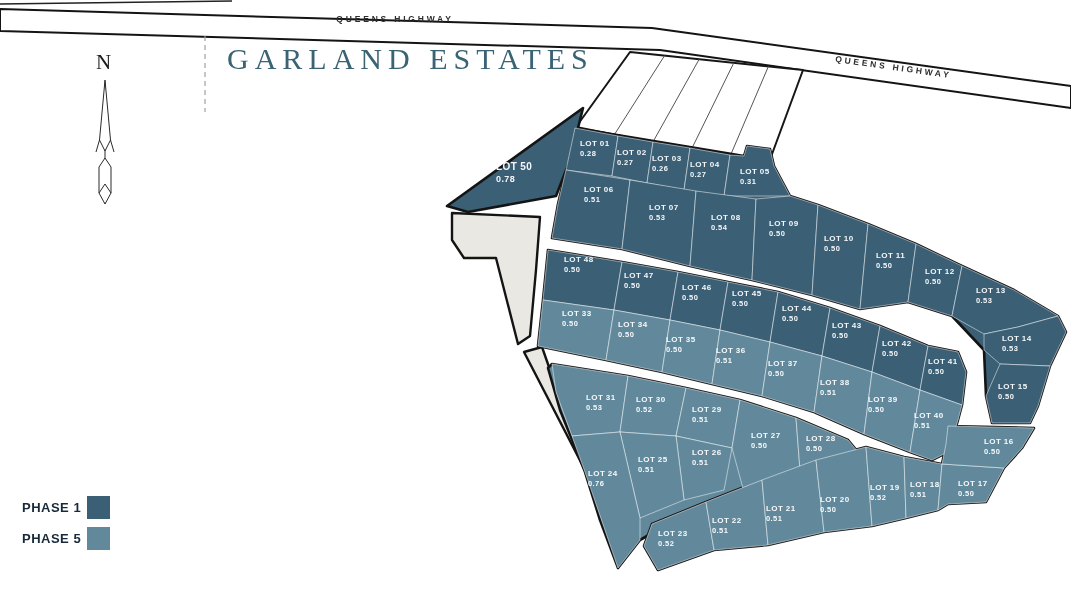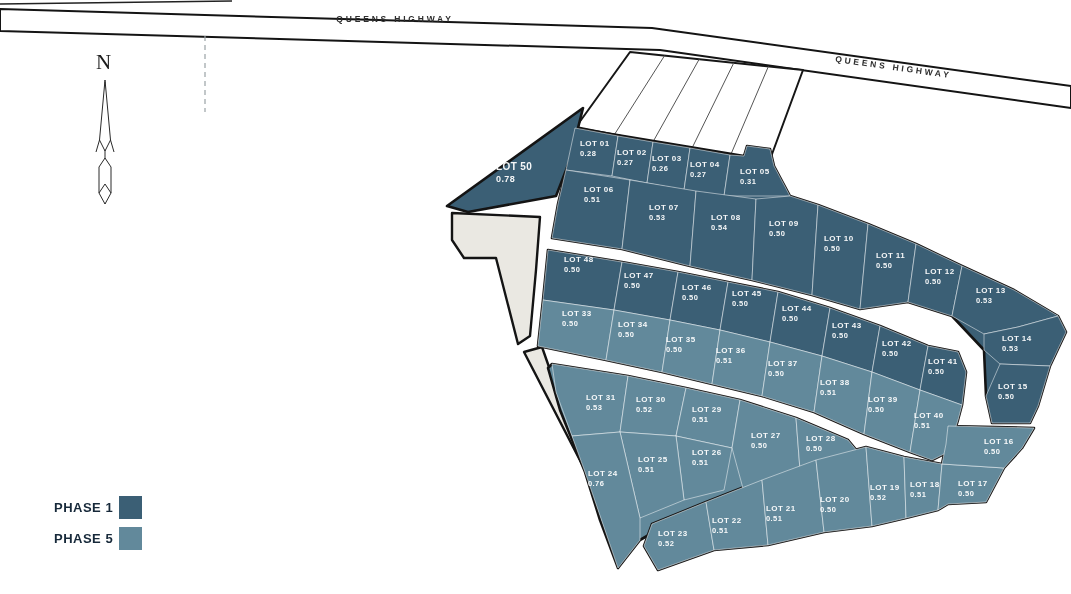--- a/index.html
+++ b/index.html
@@ -5,21 +5,21 @@
   html,body{margin:0;padding:0;background:#ffffff;}
   #stage{position:relative;width:1071px;height:594px;background:#ffffff;overflow:hidden;
          font-family:"Liberation Sans", sans-serif;}
   #map-svg{position:absolute;left:0;top:0;}
   #title{position:absolute;left:227px;top:42px;width:340px;
          font-family:"Liberation Serif", serif;font-size:30px;letter-spacing:6px;
          color:#3A6374;font-weight:500;white-space:nowrap;}
   #north-letter{position:absolute;left:96px;top:50px;font-family:"Liberation Serif", serif;
          font-size:21px;color:#1c1c1c;}
   #legend{position:absolute;left:22px;top:495px;}
-  .legend-row{display:flex;align-items:center;height:24px;margin-bottom:7px;margin-left:32px;}
+  .legend-row{display:flex;align-items:center;height:24px;margin-bottom:7px;}
   .legend-label{width:64px;font-size:13px;font-weight:700;color:#17293A;letter-spacing:.5px;}
   .legend-swatch{width:23px;height:23px;margin-left:1px;}
 </style>
 </head>
 <body>
 
 <div id="stage">
   <svg id="map-svg" width="1071" height="594" viewBox="0 0 1071 594">
       <line x1="0" y1="4" x2="232" y2="1" stroke="#222" stroke-width="1.4"></line>
       <polygon points="0,9 652,28 1071,86 1071,108 660,50 0,31" fill="#FFFFFF" stroke="#141414" stroke-width="2" stroke-linejoin="round"></polygon>
@@ -230,20 +230,21 @@
       <text x="395" y="22" fill="#2E2E2E" text-anchor="middle" style="font-family:&quot;Liberation Sans&quot;,sans-serif;font-weight:700;font-size:8.5px;letter-spacing:2.8px;" transform="">QUEENS HIGHWAY</text>
       <text x="893" y="70" fill="#2E2E2E" text-anchor="middle" style="font-family:&quot;Liberation Sans&quot;,sans-serif;font-weight:700;font-size:8.5px;letter-spacing:2.8px;" transform="rotate(8 893 70)">QUEENS HIGHWAY</text>
       <line x1="105" y1="82" x2="105" y2="204" stroke="#2a2a2a" stroke-width="1"></line>
       <polygon points="105,80 110.5,140 105,151 99.5,140" fill="#ffffff" stroke="#2a2a2a" stroke-width="1"></polygon>
       <line x1="99.5" y1="140" x2="96" y2="152" stroke="#2a2a2a" stroke-width="1"></line>
       <line x1="110.5" y1="140" x2="114" y2="152" stroke="#2a2a2a" stroke-width="1"></line>
       <polygon points="105,158 111,167 111,193 105,204 99,193 99,167" fill="#ffffff" stroke="#2a2a2a" stroke-width="1"></polygon>
       <polyline points="99,193 105,184 111,193" fill="none" stroke="#2a2a2a" stroke-width="1"></polyline>
     </svg>
 
+  <div id="title">GARLAND ESTATES</div>
 
   <div id="north-letter">N</div>
 
   <div id="legend">
     <div class="legend-row">
       <span class="legend-label">PHASE 1</span>
       <span class="legend-swatch" id="swatch1" style="background: rgb(59, 95, 117);"></span>
     </div>
     <div class="legend-row">
       <span class="legend-label">PHASE 5</span>

